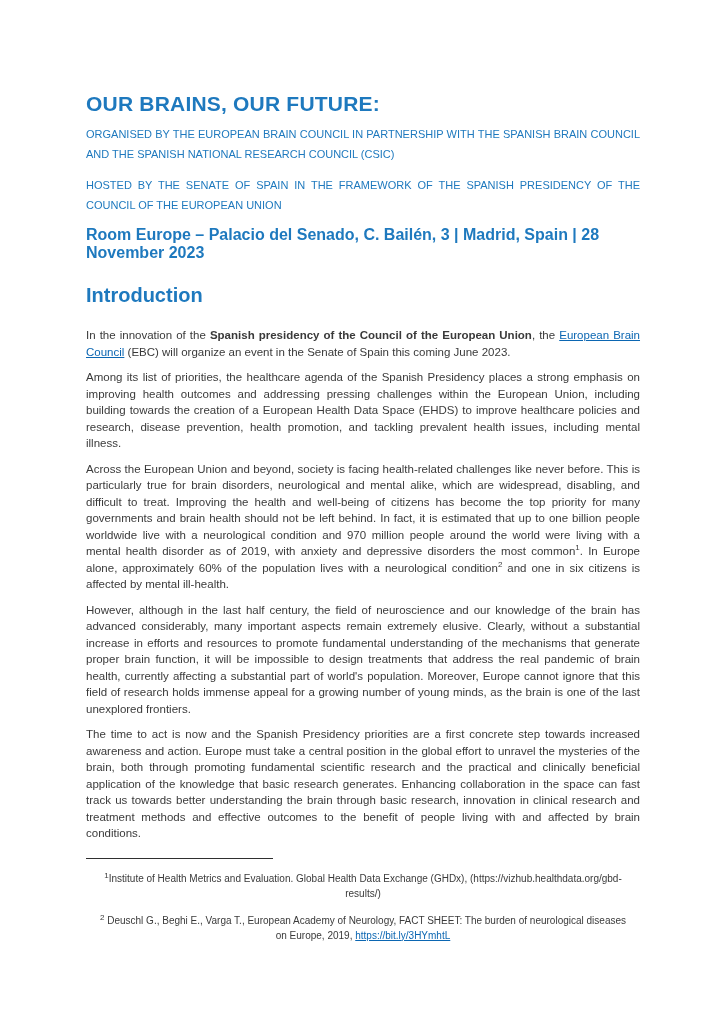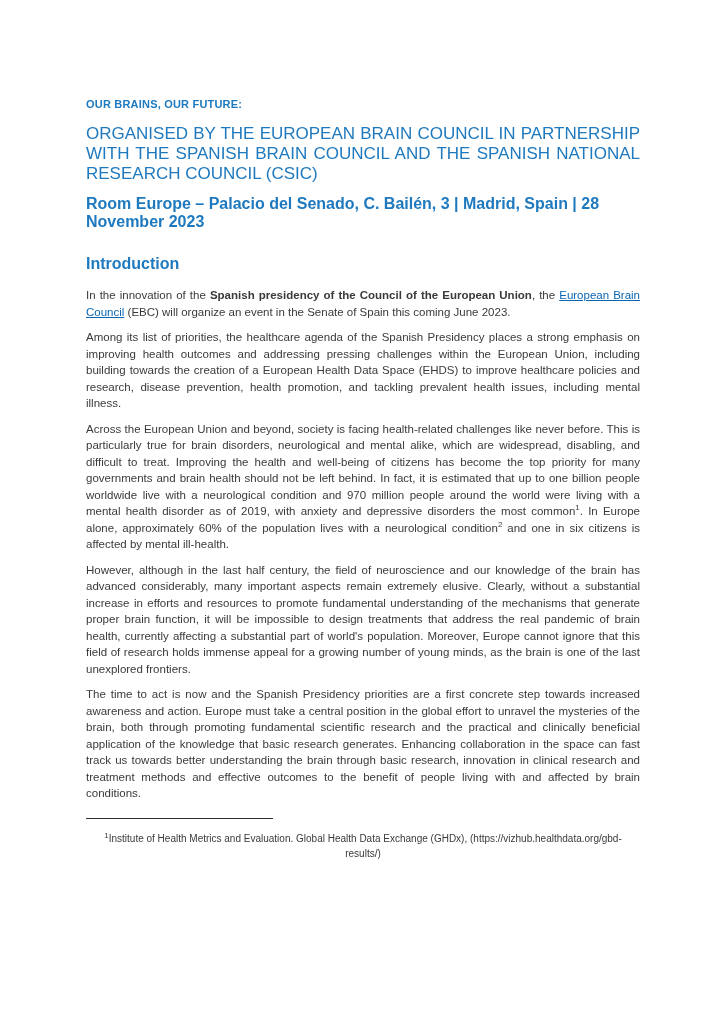--- a/index.html
+++ b/index.html
@@ -9,47 +9,47 @@
     box-sizing:border-box;
     padding:90px 84px 0 86px;
     background:#ffffff;
     font-family:"Liberation Sans", sans-serif;
     color:#3a3a3a;
     overflow:hidden;
   }
   .title {
     color:#1e79be;
     font-weight:bold;
-    font-size:11px;
+    font-size:21px;
     line-height:28px;
     margin:0 0 6px 0;
     letter-spacing:0.2px;
   }
   .title.justify { text-align:justify; }
   .subhead {
     color:#1e79be;
-    font-size:17px;
+    font-size:11px;
     line-height:20px;
     margin:0 0 11px 0;
     text-align:justify;
     font-weight:normal;
   }
   .event-info {
     color:#1e79be;
     font-size:16px;
     font-weight:bold;
     line-height:18px;
     margin:0 0 0 0;
   }
   .section-heading {
     color:#1e79be;
-    font-size:16px;
+    font-size:20px;
     font-weight:bold;
     line-height:26px;
-    margin:20px 0 10px 0;
+    margin:20px 0 19px 0;
   }
   .body-par {
     font-size:11.5px;
     line-height:16.5px;
     text-align:justify;
     margin:0 0 9px 0;
   }
   .b { font-weight:bold; }
   a.link, .link {
     color:#0b66b2;
@@ -74,33 +74,35 @@
 </head>
 <body>
 
 <div class="page">
 
   <p class="title">OUR BRAINS, OUR FUTURE:</p>
 
 
   <p class="subhead">ORGANISED BY THE EUROPEAN BRAIN COUNCIL IN PARTNERSHIP WITH THE SPANISH BRAIN COUNCIL AND THE SPANISH NATIONAL RESEARCH COUNCIL (CSIC)</p>
 
+  <p class="subhead">HOSTED BY THE SENATE OF SPAIN IN THE FRAMEWORK OF THE SPANISH PRESIDENCY OF THE COUNCIL OF THE EUROPEAN UNION</p>
 
   <p class="event-info">Room Europe – Palacio del Senado, C. Bailén, 3 | Madrid, Spain | 28 November 2023</p>
 
   <h1 class="section-heading">Introduction</h1>
 
   <p class="body-par"><span>In the innovation of the </span><span class="b">Spanish presidency of the Council of the European Union</span><span>, the </span><a class="link">European Brain Council</a><span> (EBC) will organize an event in the Senate of Spain this coming June 2023.</span></p>
 
   <p class="body-par">Among its list of priorities, the healthcare agenda of the Spanish Presidency places a strong emphasis on improving health outcomes and addressing pressing challenges within the European Union, including building towards the creation of a European Health Data Space (EHDS) to improve healthcare policies and research, disease prevention, health promotion, and tackling prevalent health issues, including mental illness.</p>
 
   <p class="body-par"><span>Across the European Union and beyond, society is facing health-related challenges like never before. This is particularly true for brain disorders, neurological and mental alike, which are widespread, disabling, and difficult to treat. Improving the health and well-being of citizens has become the top priority for many governments and brain health should not be left behind. In fact, it is estimated that up to one billion people worldwide live with a neurological condition and 970 million people around the world were living with a mental health disorder as of 2019, with anxiety and depressive disorders the most common</span><sup>1</sup><span>. In Europe alone, approximately 60% of the population lives with a neurological condition</span><sup>2</sup><span> and one in six citizens is affected by mental ill-health.</span></p>
 
   <p class="body-par">However, although in the last half century, the field of neuroscience and our knowledge of the brain has advanced considerably, many important aspects remain extremely elusive. Clearly, without a substantial increase in efforts and resources to promote fundamental understanding of the mechanisms that generate proper brain function, it will be impossible to design treatments that address the real pandemic of brain health, currently affecting a substantial part of world's population.  Moreover, Europe cannot ignore that this field of research holds immense appeal for a growing number of young minds, as the brain is one of the last unexplored frontiers.</p>
 
   <p class="body-par">The time to act is now and the Spanish Presidency priorities are a first concrete step towards increased awareness and action. Europe must take a central position in the global effort to unravel the mysteries of the brain, both through promoting fundamental scientific research and the practical and clinically beneficial application of the knowledge that basic research generates. Enhancing collaboration in the space can fast track us towards better understanding the brain through basic research, innovation in clinical research and treatment methods and effective outcomes to the benefit of people living with and affected by brain conditions.</p>
 
   <hr class="fn-sep">
 
   <p class="footnote"><sup>1</sup><span>Institute of Health Metrics and Evaluation. Global Health Data Exchange (GHDx), (https://vizhub.healthdata.org/gbd-results/)</span></p>
 
+  <p class="footnote"><sup>2</sup><span> Deuschl G., Beghi E., Varga T., European Academy of Neurology, FACT SHEET: The burden of neurological diseases on Europe, 2019, </span><a class="link">https://bit.ly/3HYmhtL</a></p>
 
 </div>
 
 </body></html>

